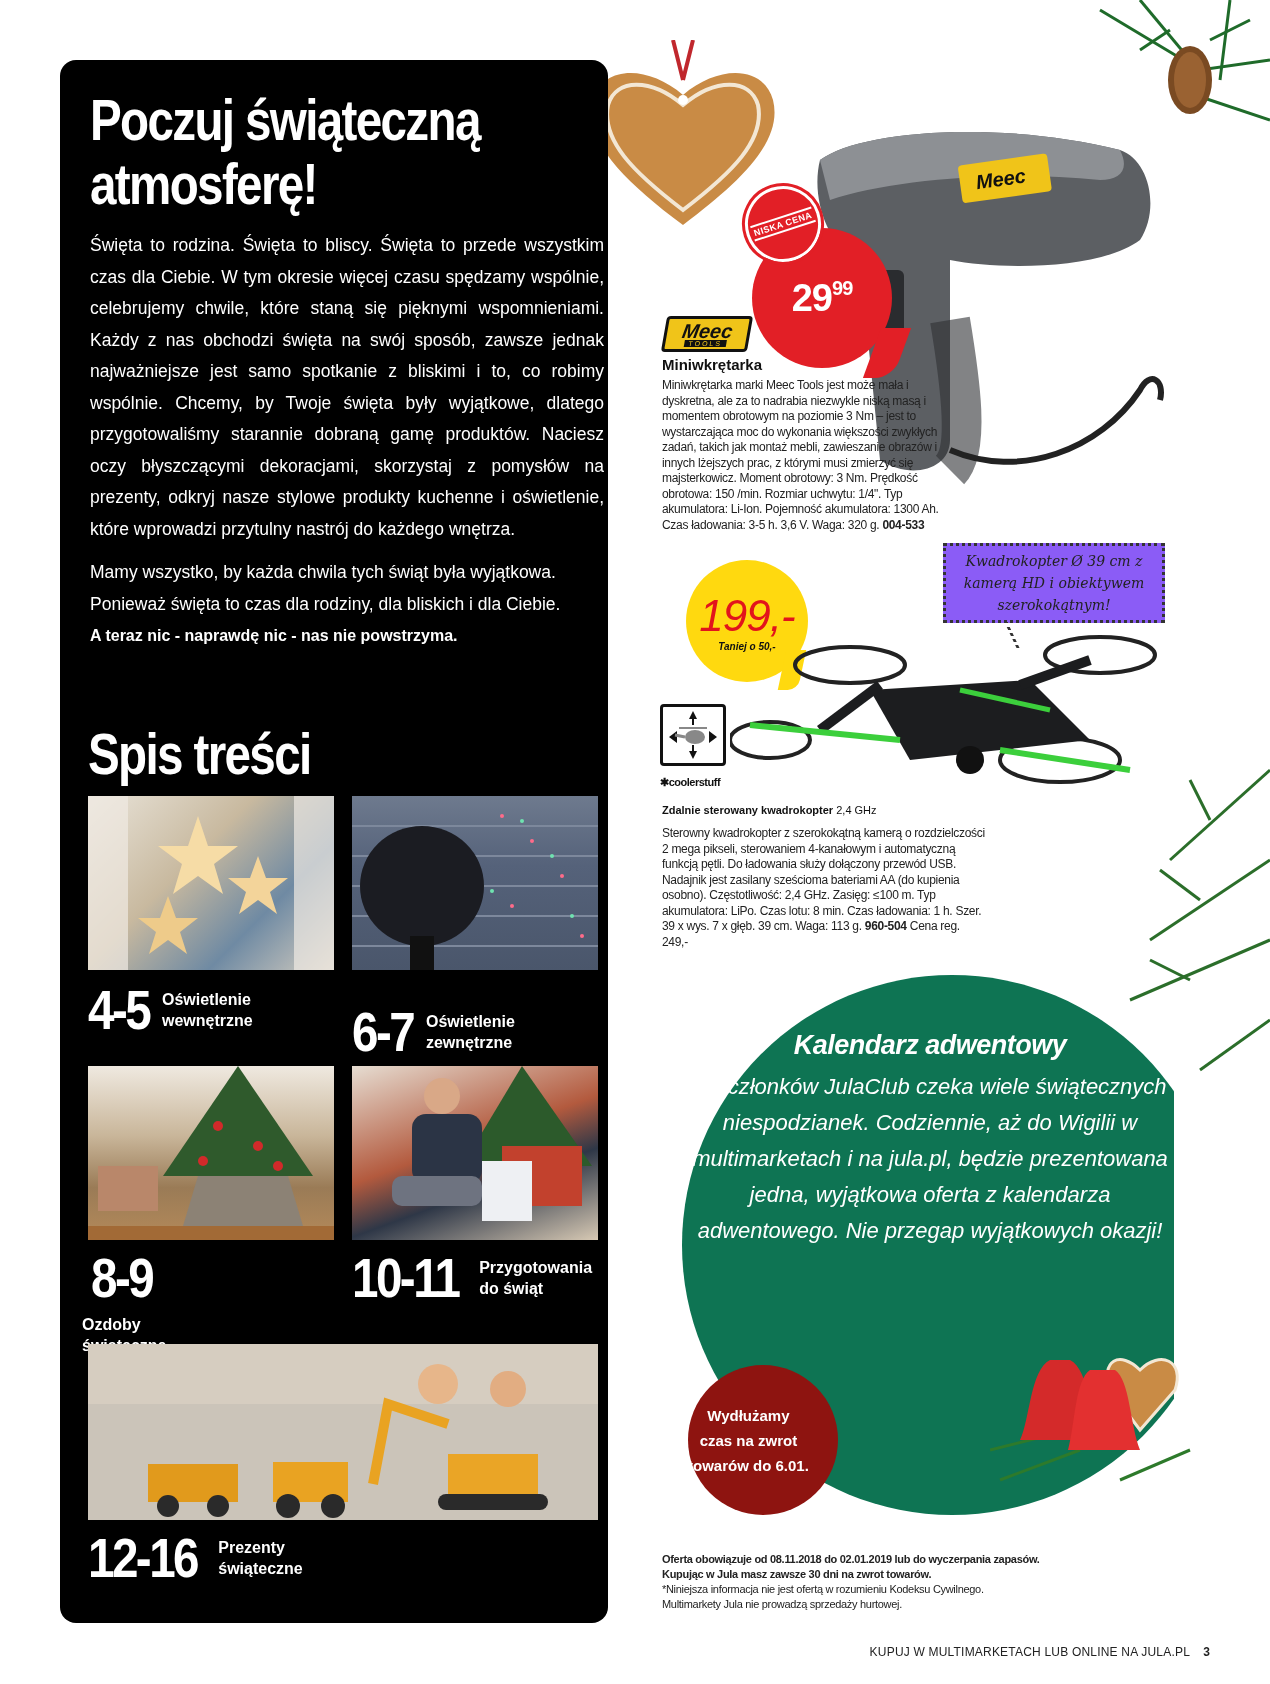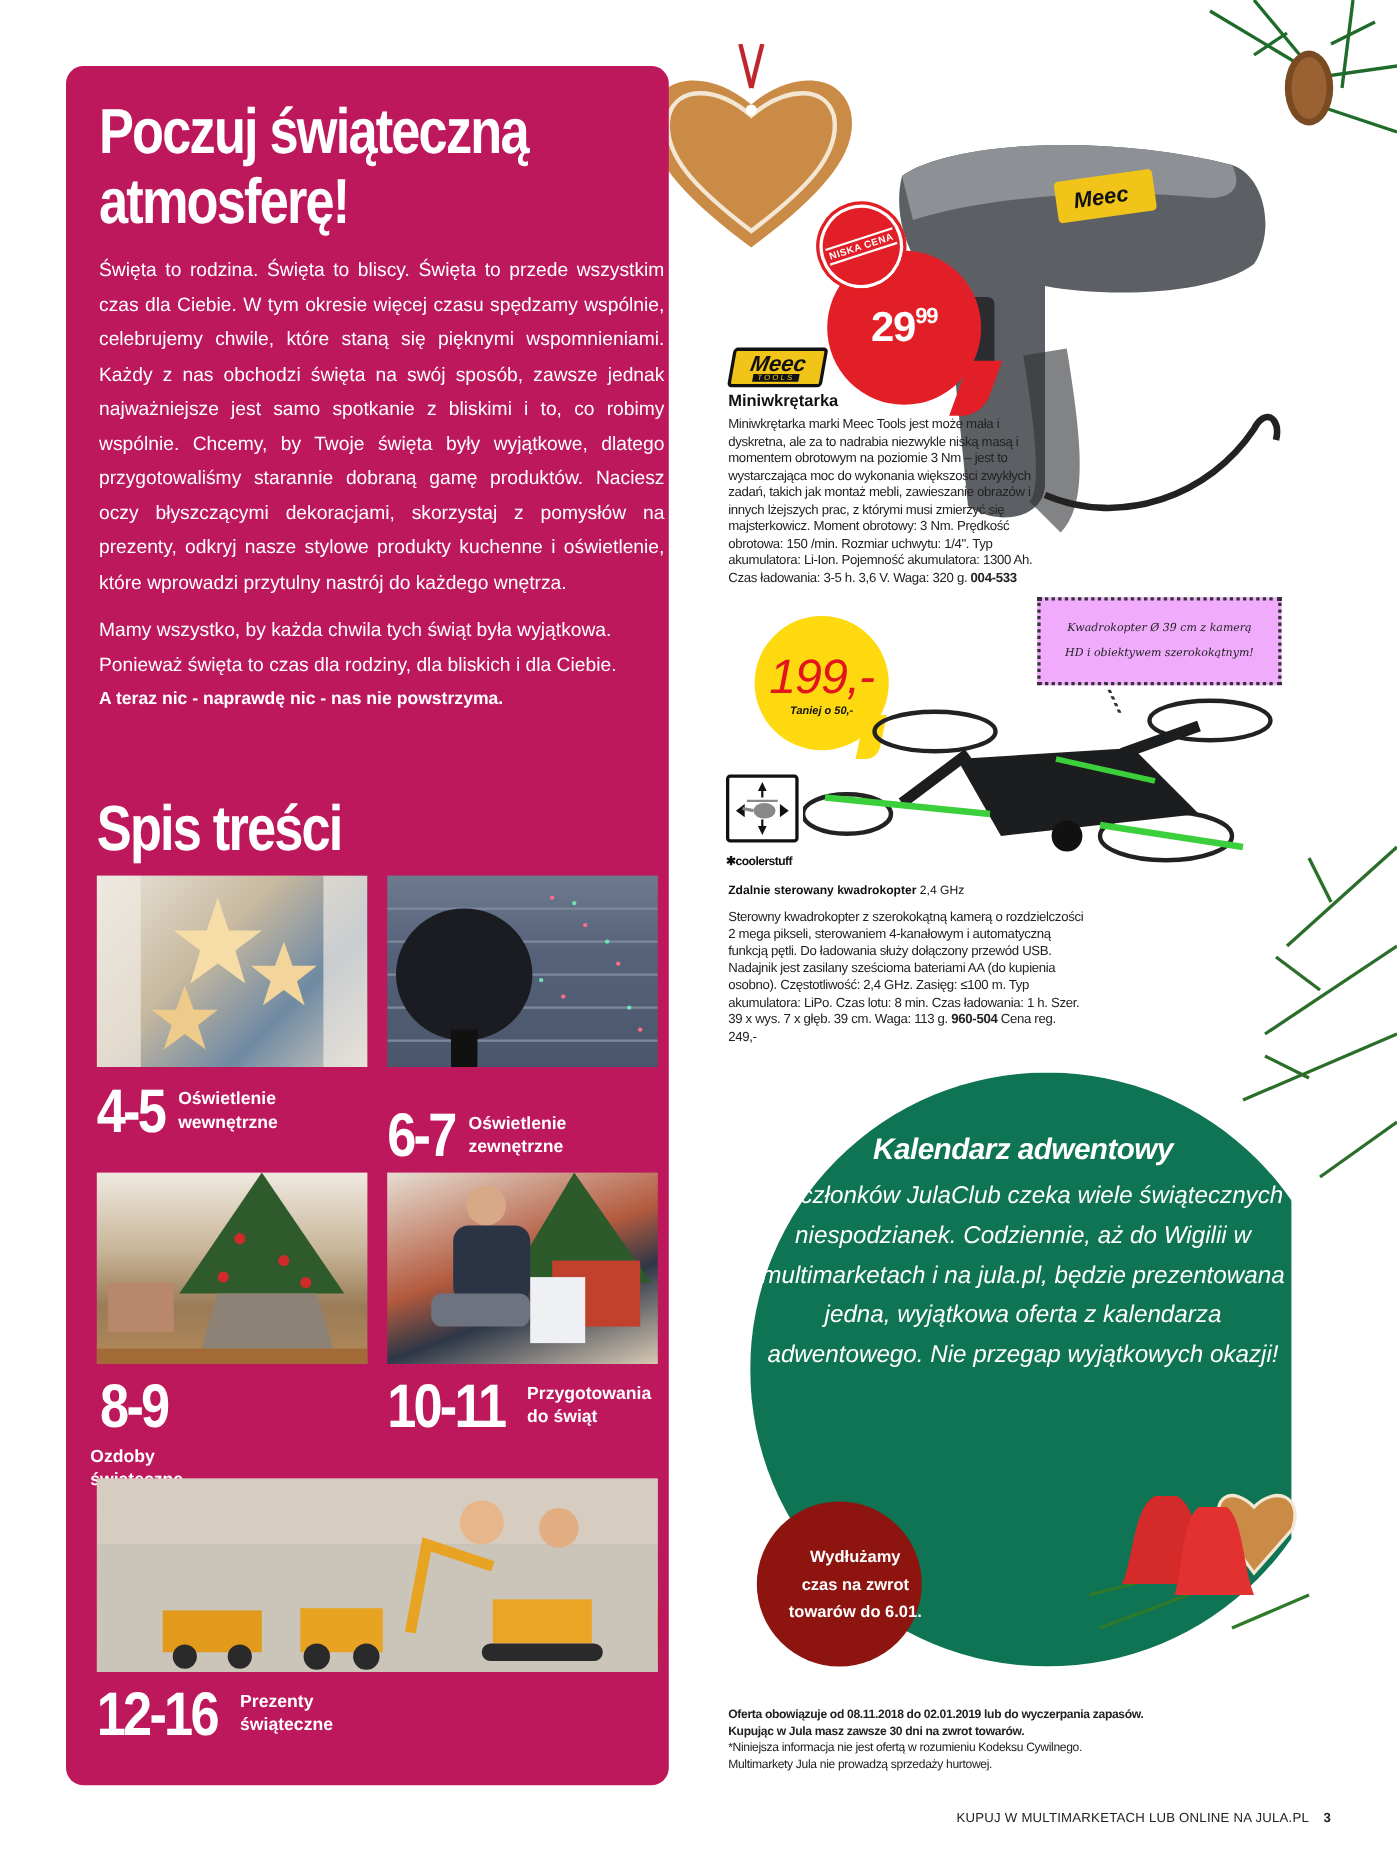--- a/index.html
+++ b/index.html
@@ -2,21 +2,21 @@
 <html><head>
 <meta charset="utf-8">
 <style>
   * { box-sizing: border-box; margin: 0; padding: 0; }
   html, body { width: 1270px; height: 1684px; background: #ffffff; overflow: hidden; }
   body { position: relative; font-family: "Liberation Sans", sans-serif; color: #111; }
 
   
   .left-panel {
     position: absolute; left: 60px; top: 60px; width: 548px; height: 1563px;
-    background: #be185d; border-radius: 16px; color: #fff;
+    background: #000000; border-radius: 16px; color: #fff;
   }
   .headline {
     position: absolute; left: 30px; top: 28px; width: 520px;
     font-family: "Liberation Sans", sans-serif; font-weight: bold;
     font-size: 58px; line-height: 64px; letter-spacing: -2px; transform: scaleX(0.82); transform-origin: left top;
     width: 640px;
   }
   .intro {
     position: absolute; left: 30px; top: 170px; width: 514px;
     font-family: "Liberation Sans", sans-serif; font-size: 17.5px; line-height: 31.5px;
@@ -92,22 +92,22 @@
   .price-bubble-yellow::after {
     content: ""; position: absolute; left: 96px; top: 90px; width: 20px; height: 40px;
     background: #ffd90f; transform: skewX(-12deg); border-radius: 0 0 10px 0;
   }
   .price-yellow-big { color: #e2141c; font-weight: normal; font-size: 44px; font-style: italic; letter-spacing: -1px; position: relative; z-index: 2; }
   .price-yellow-small { color: #111; font-size: 10px; font-weight: bold; font-style: italic; position: relative; z-index: 2; }
 
   .speech-box {
     position: absolute; left: 943px; top: 543px; width: 222px; height: 80px;
     border: 3px dotted #333; display: flex; align-items: center; justify-content: center; text-align: center;
-    font-family: "DejaVu Serif", serif; font-style: italic; font-size: 10px; line-height: 22px; color: #222;
-    background: #f0abfc;
+    font-family: "DejaVu Serif", serif; font-style: italic; font-size: 14px; line-height: 22px; color: #222;
+    background: #8b5cf6;
   }
   .speech-tail { position: absolute; left: 1010px; top: 620px; width: 14px; height: 28px;
     border-left: 3px dotted #333; transform: skewX(25deg); }
 
   .drone { position: absolute; left: 730px; top: 610px; width: 440px; height: 190px; }
 
   .heli-icon {
     position: absolute; left: 660px; top: 704px; width: 66px; height: 62px; border: 3px solid #111;
     border-radius: 4px; background: #fff; display: flex; align-items: center; justify-content: center;
   }
@@ -118,21 +118,21 @@
     background: #0e7453; clip-path: inset(0 48px 0 0); overflow: hidden;
   }
   .green-content {
     position: absolute; left: 690px; top: 1025px; width: 480px; text-align: center; color: #fff;
   }
   .green-title { font-weight: bold; font-style: italic; font-size: 27px; line-height: 40px; letter-spacing: -0.5px; }
   .green-body { font-style: italic; font-size: 22px; line-height: 36px; margin-top: 4px; text-align: center; }
 
   .red-circle {
     position: absolute; left: 688px; top: 1365px; width: 150px; height: 150px; border-radius: 50%;
-    background: #8e1410; color: #fff; display: flex; align-items: center; justify-content: flex-end;
+    background: #8e1410; color: #fff; display: flex; align-items: center; justify-content: flex-start;
     text-align: center; font-weight: bold; font-size: 15px; line-height: 25px; z-index: 4;
   }
   .bells { position: absolute; left: 990px; top: 1330px; width: 210px; height: 170px; z-index: 5; }
   .tree-right-mid { position: absolute; left: 1110px; top: 740px; width: 160px; height: 360px; }
 
   .legal {
     position: absolute; left: 662px; top: 1552px; width: 380px; font-size: 11px; line-height: 15px; color: #222;
     letter-spacing: -0.3px;
   }
   .legal b { font-weight: bold; }

